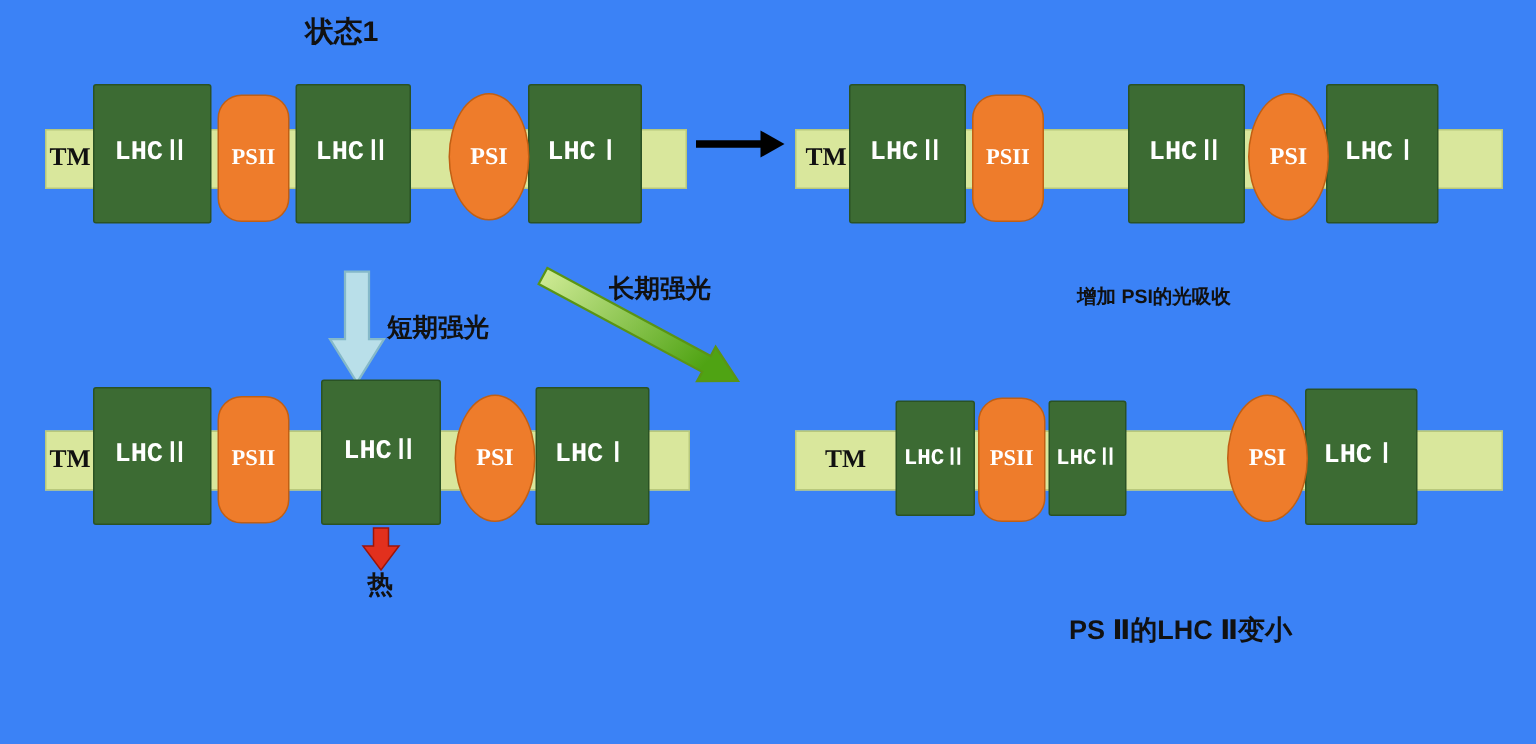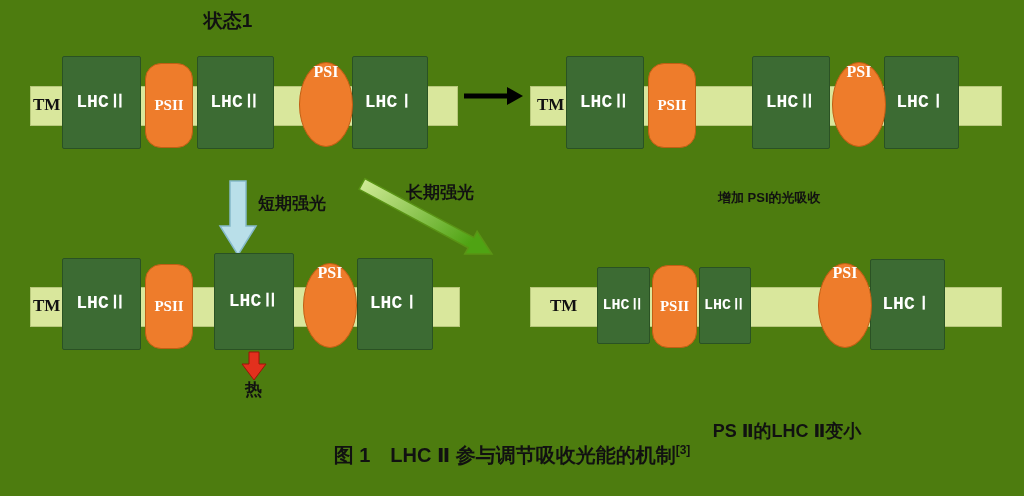--- a/index.html
+++ b/index.html
@@ -1,17 +1,17 @@
 <!DOCTYPE html>
 <html lang="zh" style="--membrane: #d9e79c; --membrane_border: #b8c87c; --complex_green: #3c6b33; --complex_green_border: #2a5224; --complex_orange: #ee7c2b; --complex_orange_border: #c05f14; --arrow_black: #000000; --arrow_blue_fill: #b9dfe9; --arrow_blue_border: #85b9c9; --arrow_green_start: #d4ed9a; --arrow_green_end: #4fa313; --arrow_red: #e2301d; --text_dark: #111111; --box_text: #ffffff;"><head>
 <meta charset="utf-8">
 <style>
   html,body { margin:0; padding:0; background:#ffffff; }
   .canvas {
-    position:relative; width:1024px; height:496px; background:#4d7c0f;
+    position:relative; width:1024px; height:496px; background:#3b82f6;
     font-family:"Liberation Sans","DejaVu Sans",sans-serif; overflow:hidden;
   }
   .title {
     position:absolute; font-weight:bold; font-size:19px; color:var(--text_dark);
     text-align:center; width:140px;
   }
   .membrane {
     position:absolute; height:40px; background:var(--membrane);
     border:1px solid var(--membrane_border); box-sizing:border-box;
   }
@@ -26,21 +26,21 @@
     font-weight:bold; font-size:18px; line-height:1.18; box-sizing:border-box; border-radius:2px;
   }
   .gbox.sm { font-size:15px; }
   .obox {
     position:absolute; display:flex; align-items:center; justify-content:center;
     background:var(--complex_orange); border:1px solid var(--complex_orange_border);
     color:var(--box_text); font-family:"Liberation Serif","DejaVu Serif",serif;
     font-weight:bold; font-size:15px; border-radius:16px; box-sizing:border-box;
   }
   .oell {
-    position:absolute; display:flex; justify-content:center;
+    position:absolute; display:flex; align-items:center; justify-content:center;
     background:var(--complex_orange); border:1px solid var(--complex_orange_border);
     color:var(--box_text); font-family:"Liberation Serif","DejaVu Serif",serif;
     font-weight:bold; font-size:16px; border-radius:50%; box-sizing:border-box;
   }
   .cn {
     position:absolute; font-weight:bold; font-size:17px; color:var(--text_dark); white-space:nowrap;
   }
   .cap {
     position:absolute; font-weight:bold; font-size:18px; color:var(--text_dark); text-align:center;
   }
@@ -117,21 +117,21 @@
     <span>LHC</span>
     <span>Ⅰ</span>
   </div>
   <div class="oell" style="left:832px;top:62px;width:54px;height:85px;">
     <span>PSI</span>
   </div>
 
   <svg class="arrow-svg" style="left:219px;top:180px;" width="38" height="76" viewBox="0 0 38 76">
     <polygon class="blue-arrow" points="11,1 27,1 27,46 37,46 19,75 1,46 11,46"></polygon>
   </svg>
-  <div class="cn" style="left:258px;top:192px;">短期强光</div>
+  <div class="cn" style="left:258px;top:207px;">短期强光</div>
 
   <svg class="arrow-svg" style="left:352px;top:174px;" width="150" height="90" viewBox="0 0 150 90">
     <polygon class="green-arrow" points="12.9,4.7 121.8,63.3 125.1,57.2 140,80 112.7,80.1 116.1,73.9 7.1,15.3"></polygon>
   </svg>
   <div class="cn" style="left:406px;top:181px;">长期强光</div>
 
   <div class="cn" style="left:718px;top:189px;font-size:13px;">增加 PSI的光吸收</div>
 
   <div class="membrane" style="left:30px;top:287px;width:430px;"></div>
   <div class="tm" style="left:33px;top:296px;">TM</div>
@@ -171,19 +171,16 @@
     <span>LHC</span>
     <span>Ⅱ</span>
   </div>
   <div class="gbox" style="left:870px;top:259px;width:75px;height:91px;">
     <span>LHC</span>
     <span>Ⅰ</span>
   </div>
   <div class="oell" style="left:818px;top:263px;width:54px;height:85px;">
     <span>PSI</span>
   </div>
-  <div class="cap" style="left:637px;top:419px;width:300px;">PS Ⅱ的LHC Ⅱ变小</div>
+  <div class="cap" style="left:637px;top:408px;width:300px;">PS Ⅱ的LHC Ⅱ变小</div>
 
-  <div class="figcap">
-    <span>图 1　LHC Ⅱ 参与调节吸收光能的机制</span><sup>[3]</sup>
-  </div>
 
 </div>
 
 </body></html>

